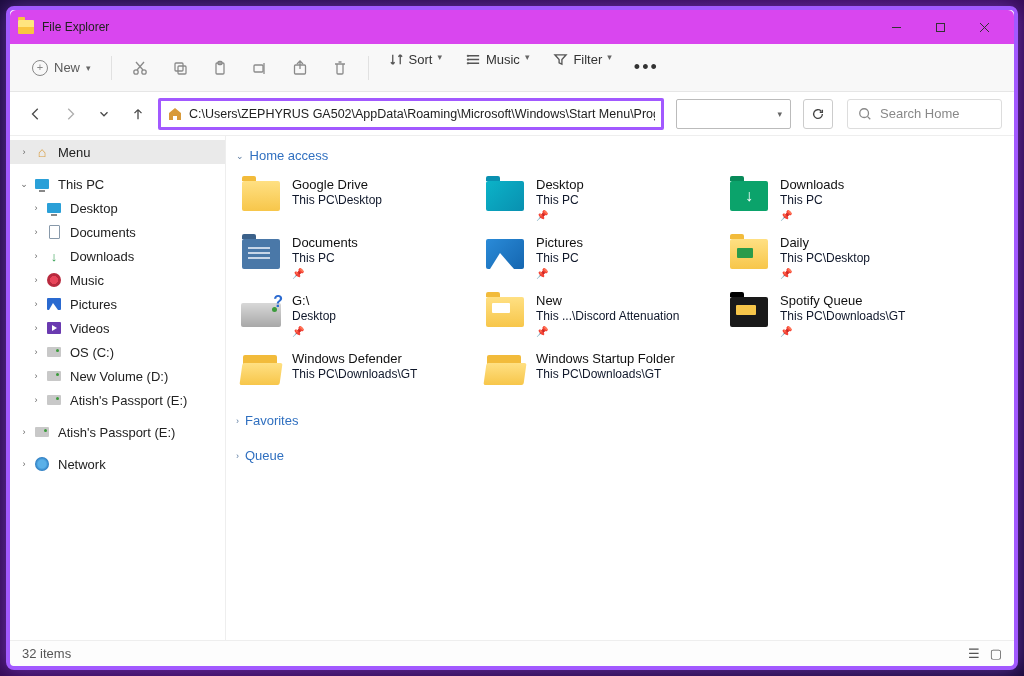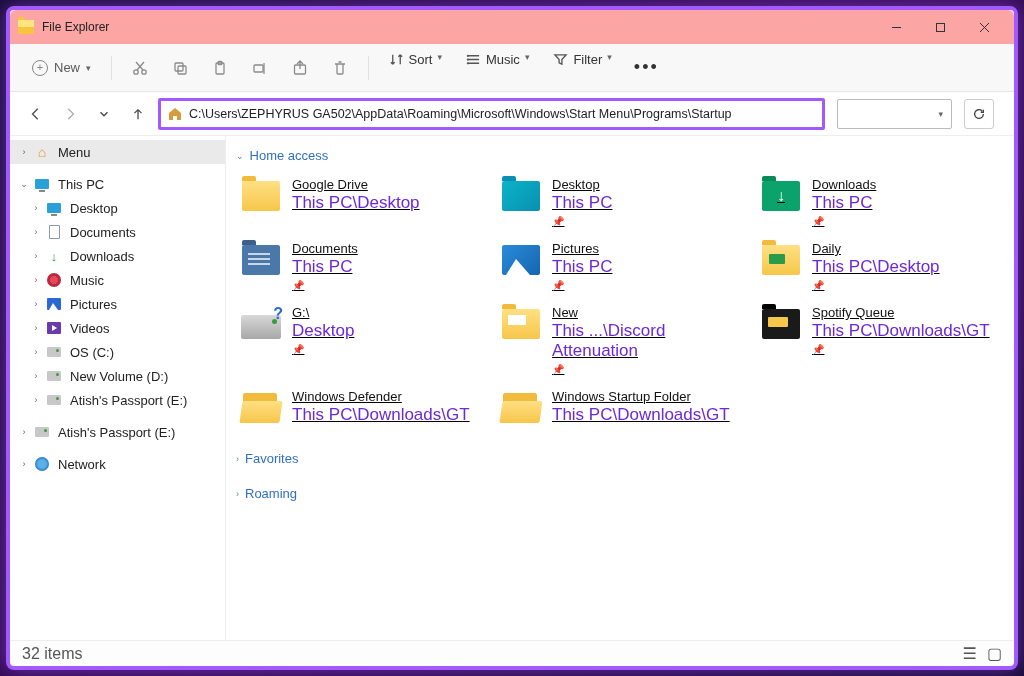--- a/index.html
+++ b/index.html
@@ -8,21 +8,21 @@
     width: 1024px; height: 676px; position: relative; overflow: hidden;
   }
   .outer-frame {
     position: absolute; top: 6px; left: 6px; right: 6px; bottom: 6px;
     border: 4px solid #a259ff; border-radius: 8px; background: #fff;
     box-shadow: 0 0 20px rgba(162,89,255,0.5);
     display: flex; flex-direction: column;
   }
   .win-frame { flex: 1; background: #f8f8f8; border-radius: 6px; display: flex; flex-direction: column; overflow: hidden; }
   
-  .titlebar { height: 34px; display: flex; align-items: center; padding: 16px 8px; background: #fca5a5; justify-content: center; }
+  .titlebar { height: 34px; display: flex; align-items: center; padding: 16px 8px; background: #d946ef; justify-content: center; }
   .titlebar .app-icon { width: 16px; height: 14px; background: linear-gradient(#ffe57f 50%, #f9c440 50%); border-radius: 1px; margin-right: 8px; position: relative; }
   .titlebar .app-icon::before { content:""; position:absolute; top:-3px; left:0; width:7px; height:3px; background:#f9c440; border-radius:1px 1px 0 0;}
   .titlebar .title { font-size: 12px; color: #222; }
   .win-controls { margin-left: auto; display: flex; }
   .win-controls .wc { width: 44px; height: 34px; display:flex; align-items:center; justify-content:center; color:#333; font-size:11px; }
   .wc svg { width: 11px; height: 11px; }
   
   .toolbar { height: 48px; display: flex; align-items: center; padding: 0 12px; border-bottom: 1px solid #e6e6e6; background: #f8f8f8; gap: 4px; }
   .tbtn { height: 32px; padding: 0 10px; display:flex; align-items:center; gap:6px; color:#5a5a5a; font-size:13px; border-radius:4px; }
   .tbtn .plus-circle { width:16px; height:16px; border:1.5px solid #888; border-radius:50%; display:flex; align-items:center; justify-content:center; font-size:11px; line-height:1; color:#888;}
@@ -49,26 +49,26 @@
   .sidebar { width:216px; border-right:1px solid #eee; padding:4px 0; overflow:auto; }
   .tree-item { display:flex; align-items:center; height:24px; padding:0 8px; font-size:13px; color:#222; gap:4px; cursor:default;}
   .tree-item .exp { width:12px; font-size:9px; color:#666; text-align:center;}
   .tree-item.selected { background:#eaeaea; }
   .tree-item .ic { width:16px; height:16px; display:flex; align-items:center; justify-content:center; margin-right:4px;}
   .indent1 { padding-left: 20px; }
   
   .content { flex:1; padding:8px 10px; overflow:auto; position:relative; }
   .group-hd { display:flex; align-items:center; gap:6px; color:#3070c0; font-size:13px; margin:4px 0 10px 0; cursor:default;}
   .group-hd .gchev { font-size:9px; color:#5a7aa0;}
-  .grid { display:grid; grid-template-columns: repeat(3, 240px); gap:6px 20px;text-decoration:underline; }
+  .grid { display:grid; grid-template-columns: repeat(3, 240px); gap:6px 4px; }
   .tile { display:flex; align-items:flex-start; gap:10px; padding:4px; border-radius:4px; }
   .tile .thumb { width:42px; height:38px; display:flex; align-items:center; justify-content:center; flex:none; }
   .tile .meta { display:flex; flex-direction:column; gap:1px; }
   .tile .name { font-size:13px; color:#111; }
-  .tile .sub  { font-size:17px; color:#6d28d9; }
+  .tile .sub  { font-size:12px; color:#0f172a; }
   .tile .pin  { font-size:10px; color:#999; margin-top:2px;}
   
   .folder-yellow { width:38px; height:30px; background:linear-gradient(#ffe083,#f7c64a); border-radius:2px; position:relative;}
   .folder-yellow::before{content:"";position:absolute;top:-5px;left:0;width:14px;height:5px;background:#f2bb3b;border-radius:2px 2px 0 0;}
   .folder-open { width:40px; height:30px; position:relative; }
   .folder-open .back{position:absolute;top:0;left:2px;width:34px;height:26px;background:#f2bb3b;border-radius:2px;}
   .folder-open .front{position:absolute;bottom:0;left:0;width:40px;height:22px;background:linear-gradient(#ffe083,#f7c64a);border-radius:2px;transform:skewX(-8deg);}
   .folder-stripe::after{content:"";position:absolute;top:6px;left:6px;width:18px;height:10px;background:#fff;border-radius:1px;}
   .teal-box{width:38px;height:30px;background:linear-gradient(135deg,#0bb3c8,#0990b0);border-radius:2px;position:relative;}
   .teal-box::before{content:"";position:absolute;top:-5px;left:0;width:14px;height:5px;background:#0990b0;border-radius:2px 2px 0 0;}
@@ -82,21 +82,21 @@
   .pic-box::before{content:"";position:absolute;top:-5px;left:0;width:14px;height:5px;background:#1566b0;border-radius:2px 2px 0 0;}
   .pic-box::after{content:"";position:absolute;bottom:0;left:4px;width:0;height:0;border-left:10px solid transparent;border-right:14px solid transparent;border-bottom:16px solid #fff;}
   .drive-box{width:40px;height:24px;background:linear-gradient(#d8d8d8,#a8a8a8);border-radius:2px;position:relative;margin-top:6px;}
   .drive-box::after{content:"";position:absolute;right:4px;top:4px;width:5px;height:5px;background:#3b9b3b;border-radius:50%;}
   .drive-box .q{position:absolute;top:-10px;right:-2px;color:#2a6ad0;font-size:16px;font-weight:bold;}
   .dark-fold{width:38px;height:30px;background:#1a1a1a;border-radius:2px;position:relative;}
   .dark-fold::before{content:"";position:absolute;top:-5px;left:0;width:14px;height:5px;background:#000;border-radius:2px 2px 0 0;}
   .dark-fold::after{content:"";position:absolute;top:8px;left:6px;width:20px;height:10px;background:#f7c64a;border-radius:1px;}
   .folder-green::after{content:"";position:absolute;top:9px;left:7px;width:16px;height:10px;background:#2a9b4a;border-radius:1px;}
   
-  .statusbar { height:26px; border-top:1px solid #eee; display:flex; align-items:center; padding:0 12px; font-size:16px; color:#555; background:#fdfdfd;}
+  .statusbar { height:26px; border-top:1px solid #eee; display:flex; align-items:center; padding:0 12px; font-size:13px; color:#555; background:#fdfdfd;}
   .statusbar .views { margin-left:auto; display:flex; gap:10px; color:#555;}
   
   .si-monitor{width:14px;height:10px;background:#2aa0d8;border-radius:1px;position:relative;}
   .si-monitor::after{content:"";position:absolute;bottom:-3px;left:4px;width:6px;height:2px;background:#888;}
   .si-doc{width:11px;height:14px;background:#fff;border:1px solid #89a;border-radius:1px;}
   .si-dl{color:#2a9b4a;font-size:13px;font-weight:bold;}
   .si-music{width:14px;height:14px;border-radius:50%;background:radial-gradient(circle,#e8455a 40%,#b82a3e 41%);}
   .si-pic{width:14px;height:12px;background:#2a6ad0;border-radius:1px;position:relative;overflow:hidden;}
   .si-pic::after{content:"";position:absolute;bottom:0;left:2px;border-left:4px solid transparent;border-right:5px solid transparent;border-bottom:7px solid #fff;}
   .si-vid{width:14px;height:12px;background:#6a3ab0;border-radius:1px;display:flex;align-items:center;justify-content:center;}
@@ -237,20 +237,27 @@
         <input type="text" value="C:\Users\ZEPHYRUS GA502\AppData\Roaming\Microsoft\Windows\Start Menu\Programs\Startup" style="">
       </div>
       <div class="addr-ext">
           <span class="chev">▾</span>
         </div>
       <div class="refresh-btn">
           <svg viewBox="0 0 16 16" width="14" height="14" fill="none" stroke="currentColor" stroke-width="1.5">
             <path d="M13 8a5 5 0 1 1-1.5-3.5M13 3v3h-3"></path>
           </svg>
         </div>
+      <div class="searchbox">
+        <svg width="14" height="14" viewBox="0 0 16 16" fill="none" stroke="currentColor" stroke-width="1.5">
+            <circle cx="7" cy="7" r="5"></circle>
+            <line x1="11" y1="11" x2="14" y2="14"></line>
+          </svg>
+        <span>Search Home</span>
+      </div>
     </div>
 
     <div class="main">
       <div class="sidebar">
         <div class="tree-item selected">
           <span class="exp">›</span>
           <span class="ic si-home">⌂</span>
           <span>Menu</span>
         </div>
         <div style="height:8px"></div>
@@ -465,21 +472,21 @@
             </div>
           </div>
         <div style="height:16px"></div>
         <div class="group-hd">
             <span class="gchev">›</span>
             <span>Favorites</span>
           </div>
         <div style="height:6px"></div>
         <div class="group-hd">
             <span class="gchev">›</span>
-            <span>Roaming</span>
+            <span>Queue</span>
           </div>
       </div>
     </div>
 
     <div class="statusbar">
       <span>32 items</span>
       <div class="views">
         <span>☰</span>
         <span>▢</span>
       </div>

